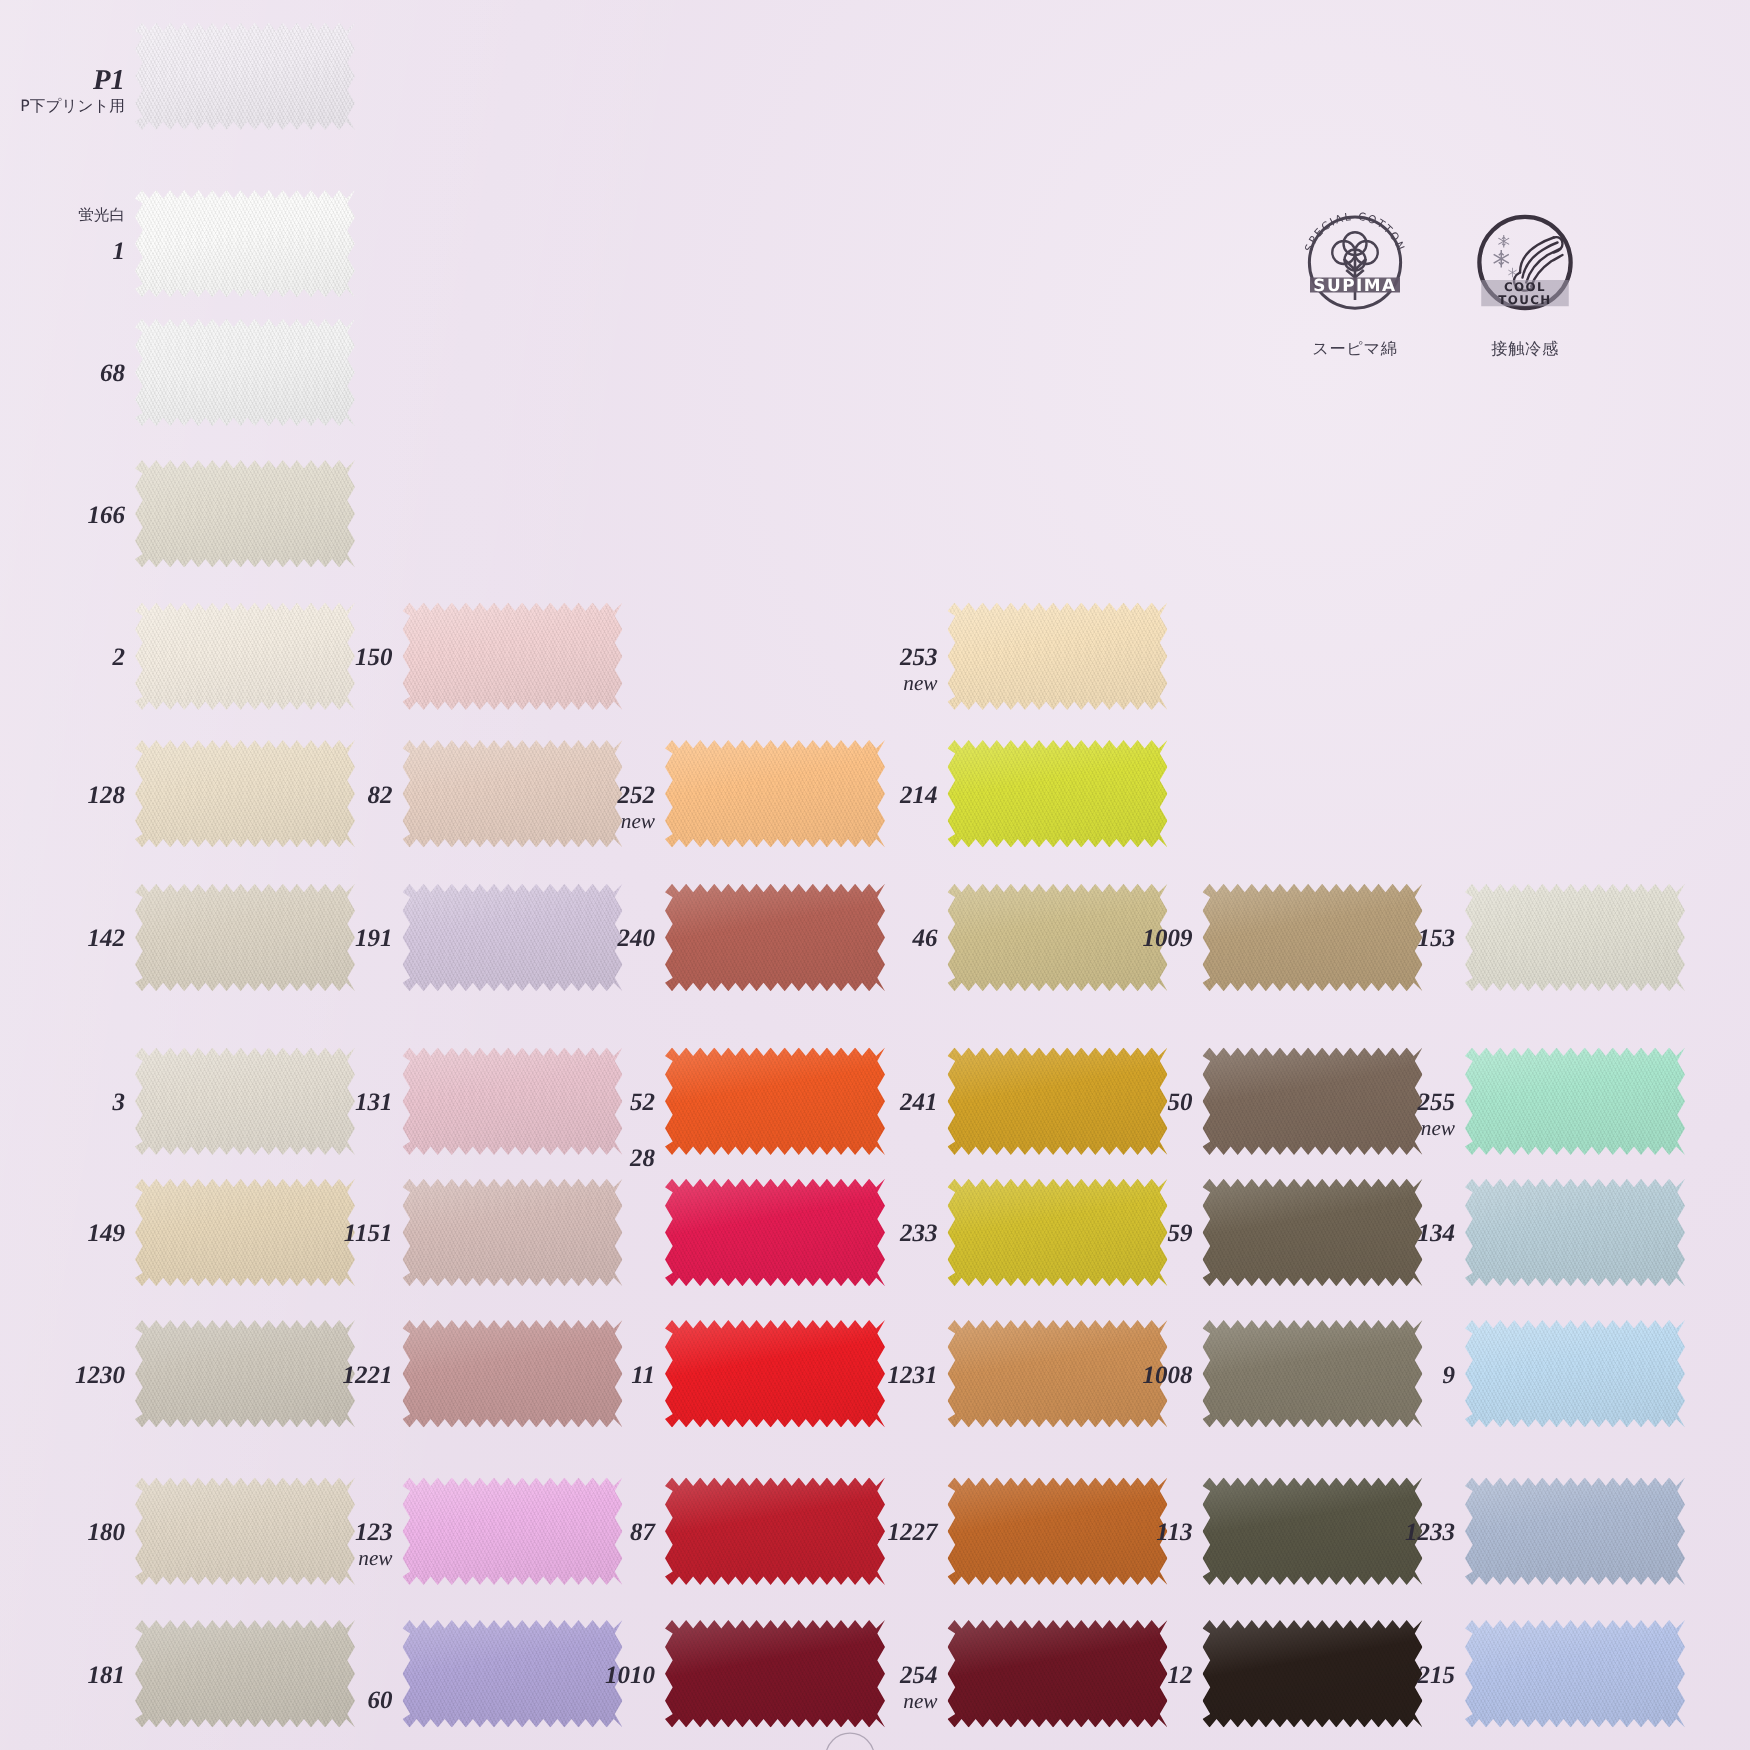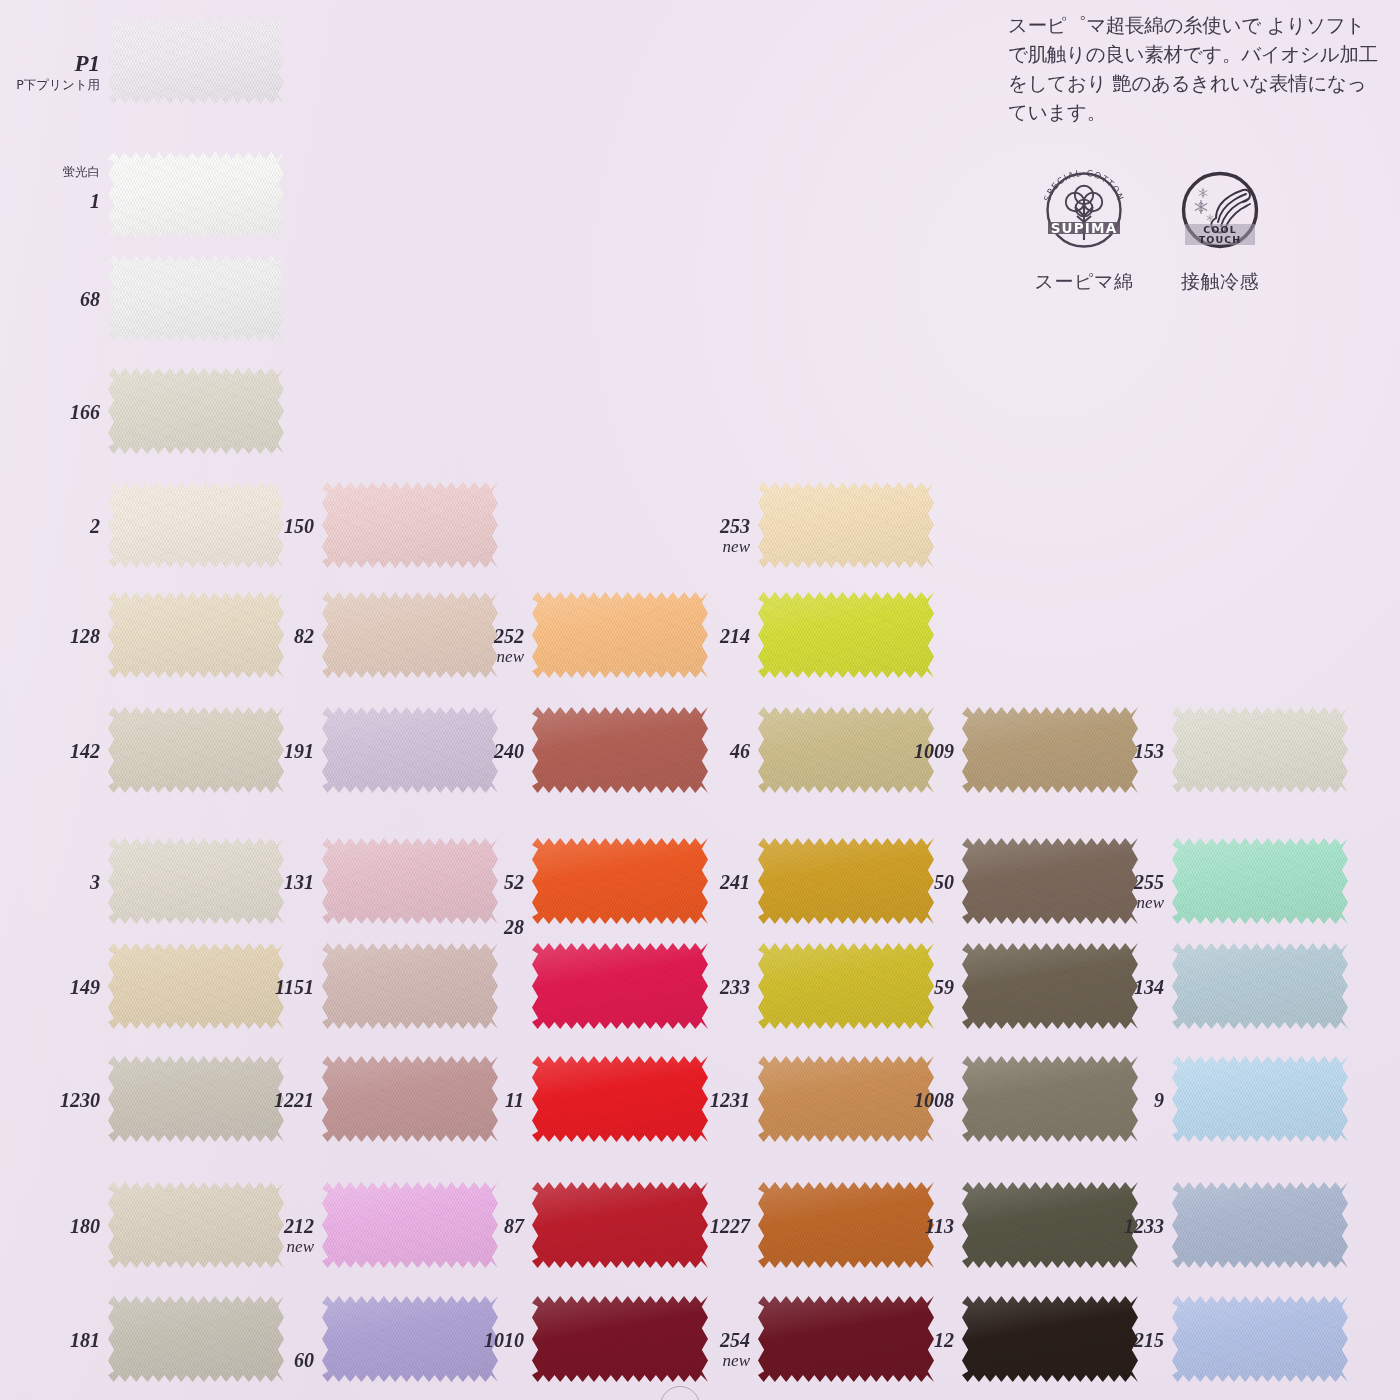--- a/index.html
+++ b/index.html
@@ -51,21 +51,21 @@
 
   
   #logos{
     position:absolute;left:1030px;top:160px;
     display:flex;gap:28px;
   }
   .logo-wrap{width:108px;text-align:center;}
   .logo-caption{
     margin-top:5px;
     font-family:Liberation Serif, serif;
-    font-size:19px;color:#44404f;letter-spacing:.5px;
+    font-size:13px;color:#44404f;letter-spacing:.5px;
   }
 
   
   #grid{position:absolute;left:0;top:0;width:1400px;height:1400px;}
   .cell{position:absolute;}
   .swatch{
     position:absolute;
     width:176px;height:86px;
     
     -webkit-clip-path:polygon(
@@ -134,21 +134,20 @@
     width:38px;height:38px;border:1.6px solid #9d94a6;border-radius:50%;
     opacity:.75;
   }
 </style>
 </head>
 <body>
 
 <div id="paper"></div>
 
 <div id="header">
-  <div id="desc">スーピ゜マ超長綿の糸使いで よりソフトで肌触りの良い素材です。バイオシル加工をしており 艶のあるきれいな表情になっています。</div>
 </div>
 
 <div id="logos">
 
   <div class="logo-wrap">
     <svg width="100" height="100" viewBox="0 0 100 100">
       <defs>
         <path id="arcTop" d="M 14,52 A 36,36 0 0 1 86,52" fill="none"></path>
       </defs>
       <circle cx="50" cy="50" r="36.5" fill="none" stroke="#4a4352" stroke-width="2.4"></circle>
@@ -330,21 +329,21 @@
         <div class="knit"></div>
         <div class="shade"></div>
       </div>
       <div class="num" style="left: 174px; width: 140px; top: 1089px;">1221</div>
     </div>
     <div class="cell">
       <div class="swatch" style="left: 322px; top: 1182px; background: rgb(238, 180, 232);">
         <div class="knit"></div>
         <div class="shade"></div>
       </div>
-      <div class="num" style="left: 174px; width: 140px; top: 1215px;">212</div>
+      <div class="num" style="left: 174px; width: 140px; top: 1215px;">123</div>
       <div class="new" style="left: 174px; width: 140px; top: 1237px;">new</div>
     </div>
     <div class="cell">
       <div class="swatch" style="left: 322px; top: 1296px; background: rgb(177, 165, 216);">
         <div class="knit"></div>
         <div class="shade"></div>
       </div>
       <div class="num" style="left: 174px; width: 140px; top: 1329px; margin-top: 20px;">60</div>
     </div>
     <div class="cell">

